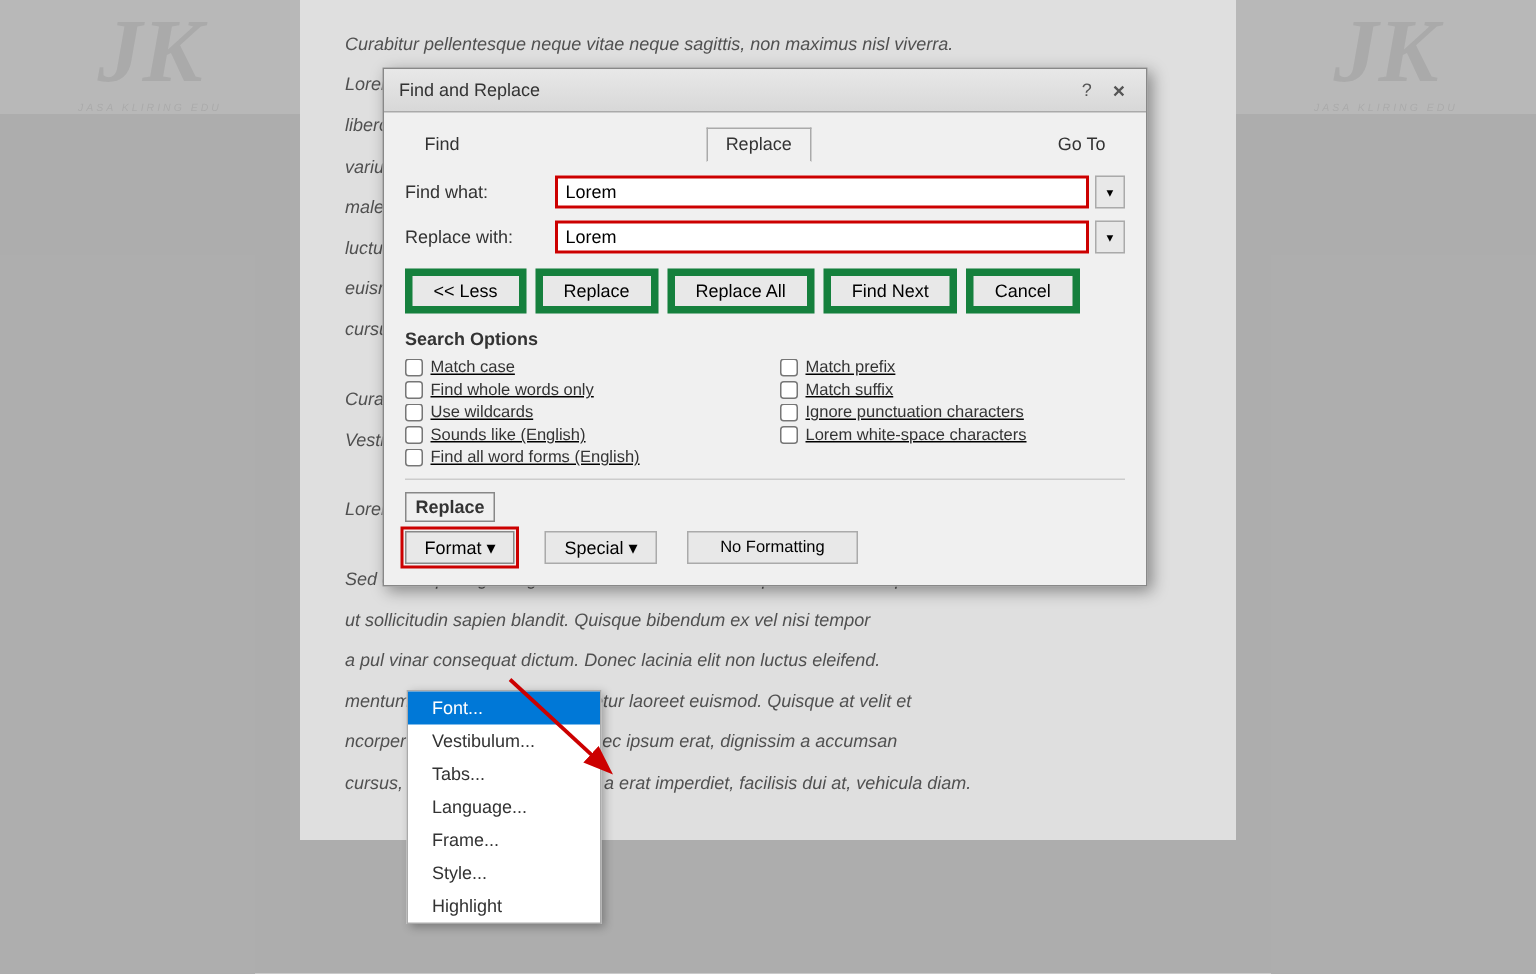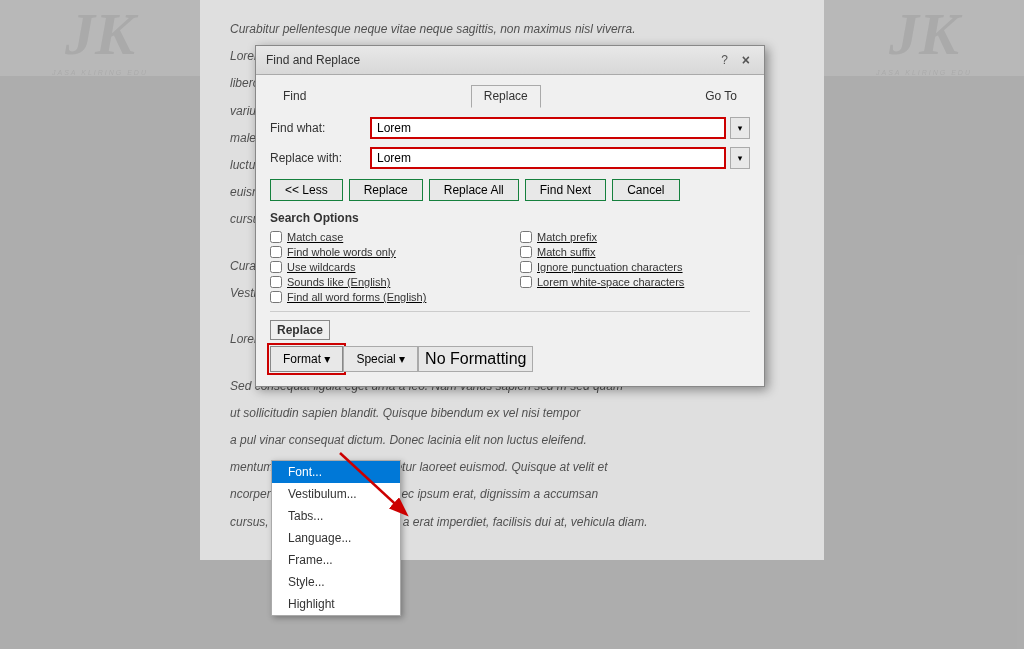--- a/index.html
+++ b/index.html
@@ -217,21 +217,21 @@
     .action-buttons {
       display: flex;
       gap: 6px;
       margin: 10px 0;
       align-items: center;
     }
 
     .btn {
       padding: 3px 14px;
       font-size: 12px;
-      border: 1px solid #15803d;
+      border: 5px solid #15803d;
       background: #e8e8e8;
       cursor: pointer;
       min-width: 60px;
       text-align: center;
     }
 
     .btn-less {
       min-width: 70px;
     }
 
@@ -295,21 +295,21 @@
       font-weight: bold;
       color: #333;
       margin-bottom: 6px;
       border: 1px solid #888;
       padding: 2px 6px;
       display: inline-block;
     }
 
     .format-buttons {
       display: flex;
-      gap: 0;
+      gap: 20px;
       margin-bottom: 4px;
     }
 
     .format-btn {
       padding: 3px 12px;
       font-size: 12px;
       border: 1px solid #888;
       background: #e8e8e8;
       cursor: pointer;
       outline: 2px solid #cc0000;
@@ -318,22 +318,22 @@
 
     .special-btn {
       padding: 3px 12px;
       font-size: 12px;
       border: 1px solid #aaa;
       background: #e8e8e8;
       cursor: pointer;
     }
 
     .no-format-btn {
-      padding: 3px 6px;
-      font-size: 16px;
+      padding: 3px 21px;
+      font-size: 11px;
       border: 1px solid #aaa;
       background: #e8e8e8;
       cursor: pointer;
     }
 
     
     .dropdown-menu {
       position: absolute;
       left: 271px;
       top: 460px;

